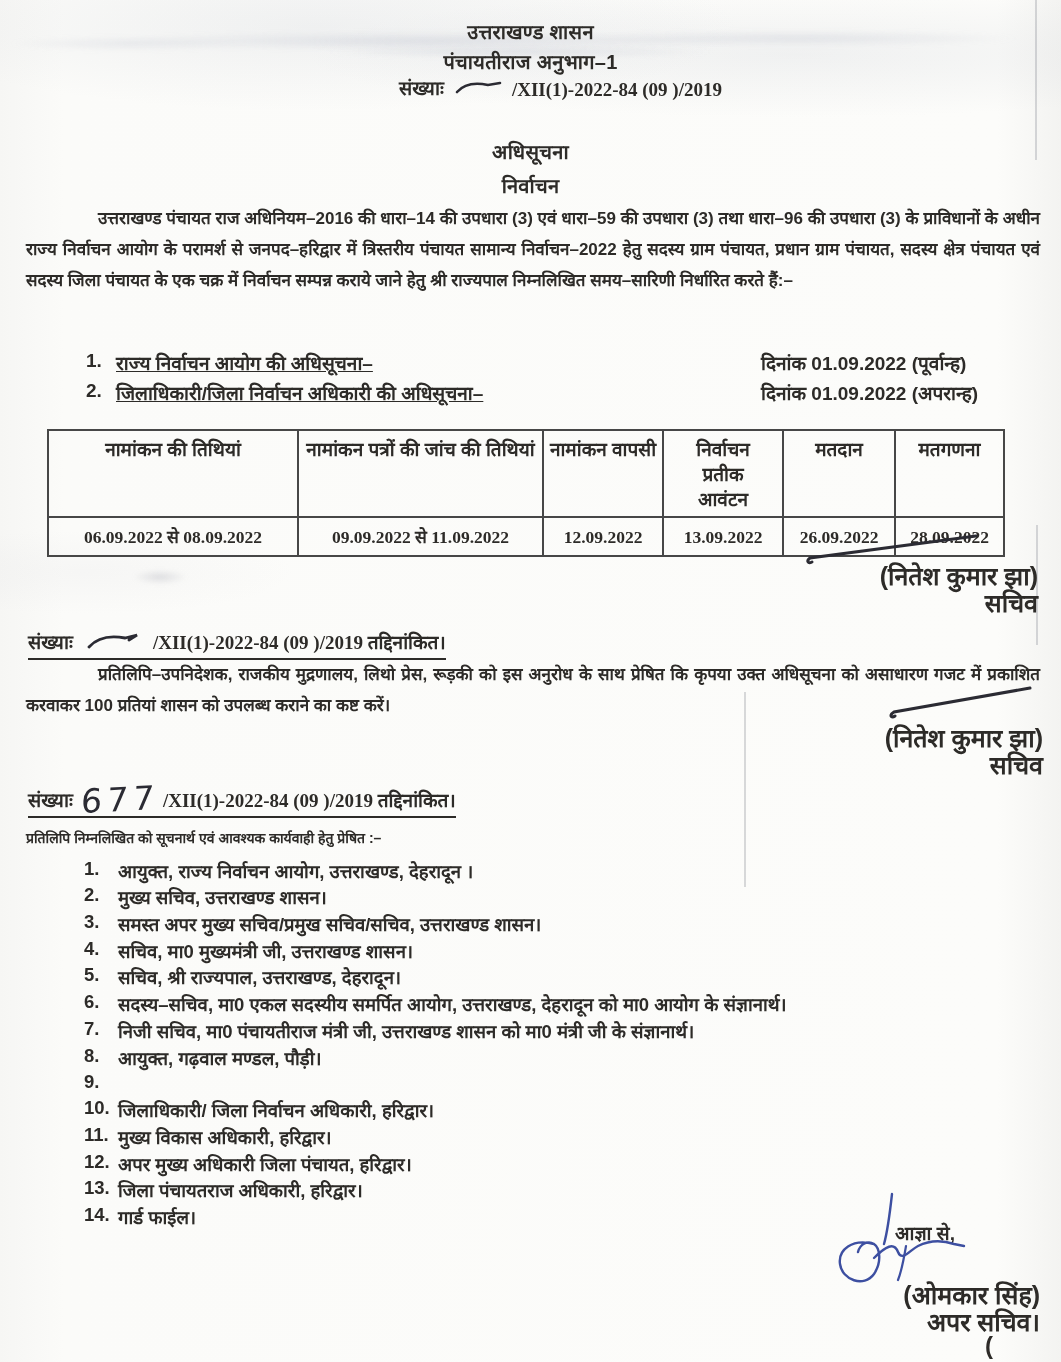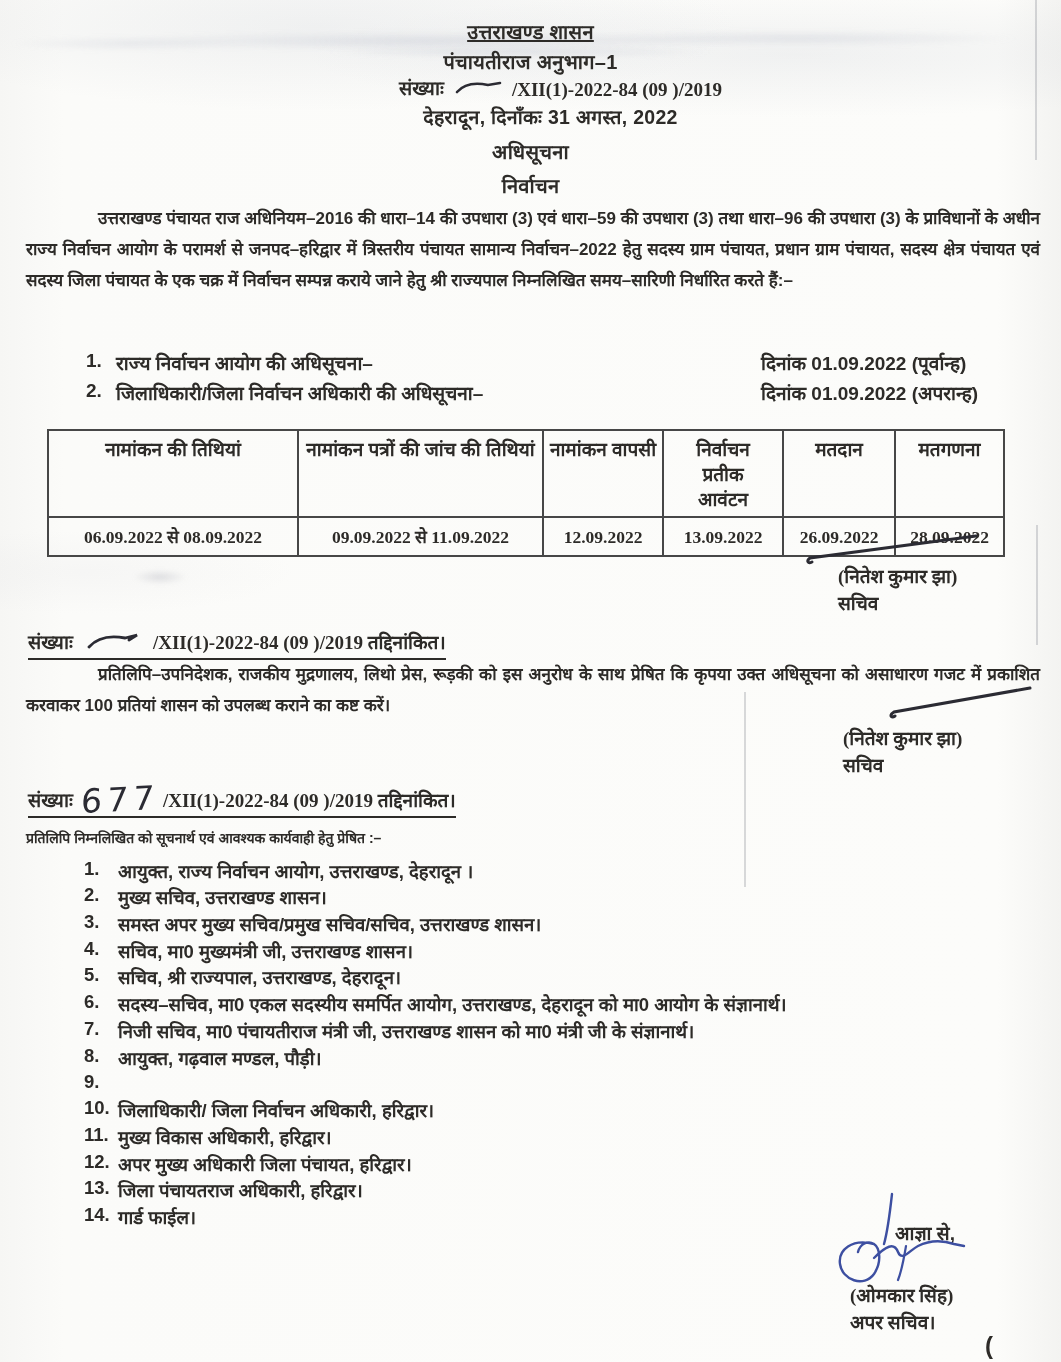--- a/index.html
+++ b/index.html
@@ -22,34 +22,34 @@
   .hline{font-size:20px;letter-spacing:0.3px;}
   .latin{font-family:"Liberation Serif","DejaVu Serif",serif;font-weight:700;}
   .flexc{display:flex;justify-content:center;align-items:flex-end;}
   .para{
     left:26px;width:1014px;
     text-align:justify;text-indent:72px;
     font-size:17px;line-height:31px;
   }
   .schedrow{left:0;width:1061px;display:flex;align-items:flex-start;font-size:19px;}
   .schedrow .n{width:30px;margin-left:86px;}
-  .schedrow .lbl{flex:1;}
+  .schedrow .lbl{flex:1;text-decoration:underline;}
   .schedrow .dt{width:300px;text-align:left;}
   table.sched{
     border-collapse:collapse;table-layout:fixed;
     width:956px;
   }
   table.sched td{
     border:2px solid #474747;
     text-align:center;vertical-align:top;
     padding:6px 4px 4px 4px;
     font-size:19px;line-height:25px;
   }
   table.sched tr.datarow td{font-size:17.5px;padding:9px 2px 8px 2px;vertical-align:middle;line-height:20px;}
-  .sigblock{text-align:left;font-size:19px;line-height:27px;font-family:Liberation Serif, serif;}
+  .sigblock{text-align:right;font-size:25px;line-height:27px;}
   .numline{
     font-size:19.5px;
     border-bottom:2px solid #2d2b28;
     padding-bottom:3px;
     display:inline-flex;align-items:flex-end;
   }
   .hw677{
     font-family:"DejaVu Sans",sans-serif;
     font-size:33px;line-height:26px;
     transform:rotate(-3deg) skewX(-6deg);
@@ -70,35 +70,32 @@
 <div class="page">
 
   <div class="smudge" style="left:0;top:28;width:1061px;height:26px;top:28px;background:radial-gradient(ellipse 420px 12px at 40% 50%, rgba(175,180,196,0.30), rgba(175,180,196,0) 75%),radial-gradient(ellipse 300px 10px at 75% 40%, rgba(175,180,196,0.26), rgba(175,180,196,0) 75%),radial-gradient(ellipse 160px 9px at 12% 60%, rgba(175,180,196,0.20), rgba(175,180,196,0) 75%);"></div>
   <div class="smudge" style="left:240px;top:44px;width:560px;height:16px;background:radial-gradient(ellipse 260px 7px at 50% 50%, rgba(168,174,192,0.28), rgba(168,174,192,0) 75%);"></div>
   <div class="smudge" style="left:120px;top:566px;width:80px;height:22px;background:radial-gradient(ellipse 36px 9px at 50% 50%, rgba(150,152,166,0.30), rgba(150,152,166,0) 75%);"></div>
 
   <div class="crease" style="left:744px;top:692px;height:195px;"></div>
   <div class="crease" style="left:1035px;top:0;height:160px;"></div>
   <div class="crease" style="left:1036px;top:525px;height:120px;"></div>
 
-  <div class="abs ctr hline" style="top:18px;text-decoration:underline;">
+  <div class="abs ctr hline" style="top:18px;">
     <span>उत्तराखण्ड शासन</span>
   </div>
   <div class="abs ctr hline" style="top:48px;">
     <span>पंचायतीराज अनुभाग–1</span>
   </div>
   <div class="abs flexc" style="top:74px;left:0;width:1061px;padding-left:60px;box-sizing:border-box;font-size:19.5px;">
     <span>संख्याः</span>
     <svg width="52" height="18" viewBox="0 0 52 18" style="margin:0 6px 4px 10px;">
       <path d="M3,13 C10,5 20,3 34,6 L46,4" fill="none" stroke-width="2.6" stroke-linecap="round" stroke="#2b2b33"></path>
     </svg>
     <span class="latin" style="font-size:19px;">/XII(1)-2022-84 (09 )/2019</span>
-  </div>
-  <div class="abs flexc hline" style="top:103px;left:0;width:1061px;padding-left:40px;box-sizing:border-box;font-size:19.5px;">
-    <span>देहरादून,  दिनाँकः  31  अगस्त, 2022</span>
   </div>
   <div class="abs ctr hline" style="top:138px;">
     <span>अधिसूचना</span>
   </div>
   <div class="abs ctr hline" style="top:172px;">
     <span>निर्वाचन</span>
   </div>
 
   <div class="abs para" style="top:203px;">उत्तराखण्ड पंचायत राज अधिनियम–2016 की धारा–14 की उपधारा (3) एवं धारा–59 की उपधारा (3) तथा धारा–96 की उपधारा (3) के प्राविधानों के अधीन राज्य निर्वाचन आयोग के परामर्श से जनपद–हरिद्वार में त्रिस्तरीय पंचायत सामान्य निर्वाचन–2022 हेतु सदस्य ग्राम पंचायत, प्रधान ग्राम पंचायत, सदस्य क्षेत्र पंचायत एवं सदस्य जिला पंचायत के एक चक्र में निर्वाचन सम्पन्न कराये जाने हेतु श्री राज्यपाल निम्नलिखित समय–सारिणी निर्धारित करते हैं:–</div>
 

